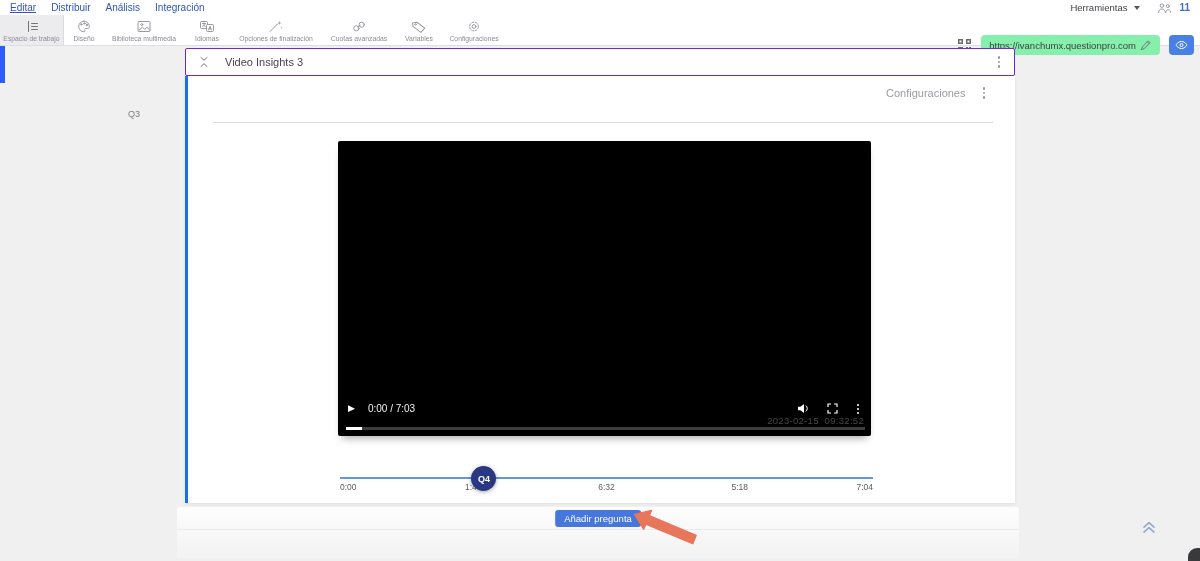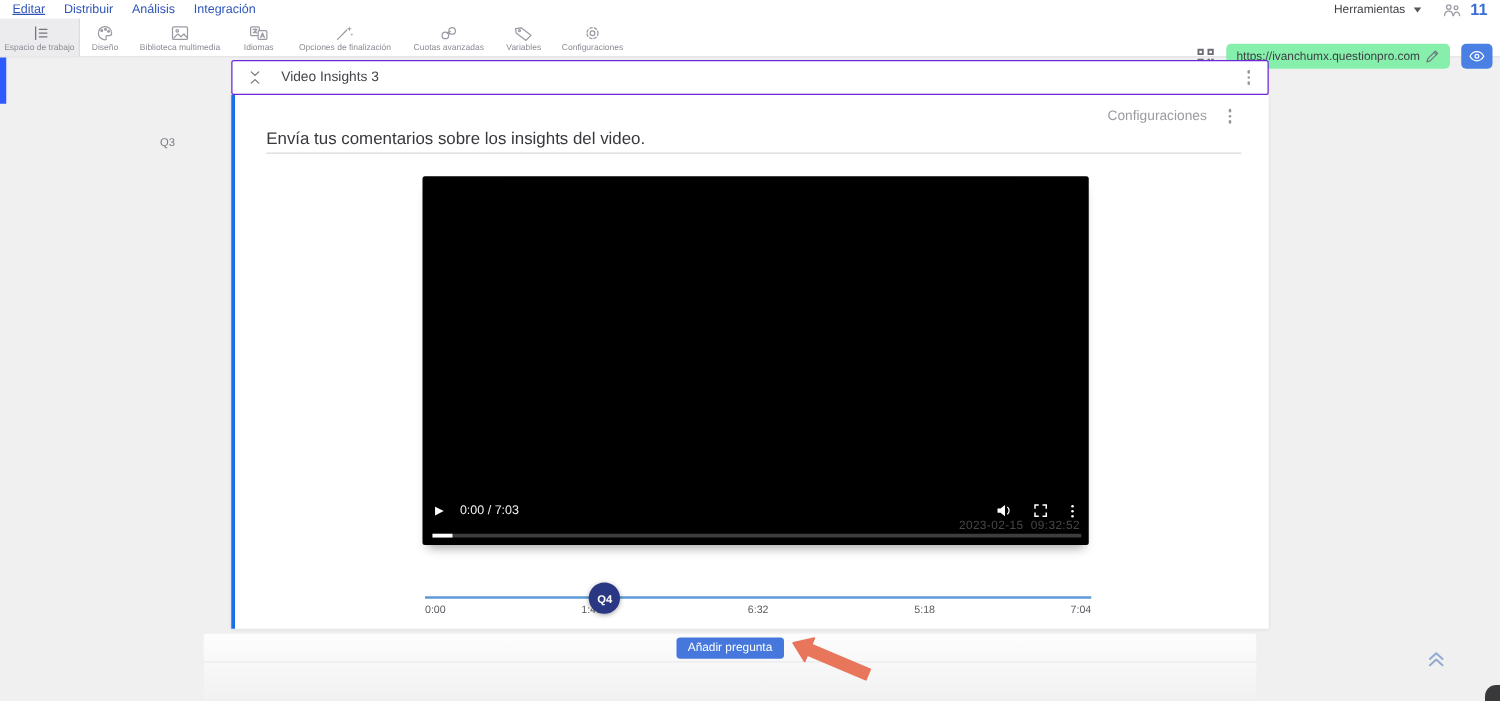--- a/index.html
+++ b/index.html
@@ -7,21 +7,21 @@
   body { font-family:"Liberation Sans", sans-serif; background:#f0f0f1; position:relative; }
 
   
   .topbar { position:absolute; left:0; top:0; width:1200px; height:15px; background:#fff; }
   .nav-items { display:flex; gap:15px; padding-left:10px; align-items:center; height:15px; }
   .nav-item { font-size:10px; font-weight:400; color:#2f55b8; cursor:pointer; white-space:nowrap; }
   .nav-item.active { text-decoration:underline; }
   .topbar-right { position:absolute; right:10px; top:0; height:15px; display:flex; align-items:center; gap:7px; }
   .tools-label { font-size:9.5px; color:#3f3f45; }
   .caret-down { width:0; height:0; border-left:3.5px solid transparent; border-right:3.5px solid transparent; border-top:4px solid #55555c; margin-right:10px; }
-  .collab-count { font-size:13px; color:#3b6fd4; font-weight:700;text-align:center; }
+  .collab-count { font-size:10px; color:#3b6fd4; font-weight:700;text-align:center; }
 
   
   .toolbar { position:absolute; left:0; top:15px; width:1200px; height:31px; background:#fff; border-bottom:1px solid #dedee2; }
   .tb-items { display:flex; height:30px; }
   .tb-item { display:flex; flex-direction:column; align-items:center; justify-content:center; gap:2px; cursor:pointer; padding-top:1px; }
   .tb-item.active { background:#ececef; border-right:1px solid #dcdce0; }
   .tb-label { font-size:6.8px; color:#8b8b95; white-space:nowrap; }
   .tb-icon svg { display:block; }
   .toolbar-right { position:absolute; right:6px; top:15px; height:30px; display:flex; align-items:center; gap:9px; }
   .url-box { display:flex; align-items:center; gap:4px; background:#86efac; border-radius:4px; height:20px; padding:0 8px; cursor:text; }
@@ -69,21 +69,21 @@
   .tl-tick.t0 { left:0; }
   .tl-tick.t1 { left:25%; transform:translateX(-50%); }
   .tl-tick.t2 { left:50%; transform:translateX(-50%); }
   .tl-tick.t3 { left:75%; transform:translateX(-50%); }
   .tl-tick.t4 { right:0; }
   .tl-badge { position:absolute; left:27%; margin-left:-12.5px; top:-9px; width:25px; height:25px; border-radius:50%;
     background:#2a3884; color:#fff; font-size:9px; font-weight:700; display:flex; align-items:center; justify-content:center;
     box-shadow:0 1px 4px rgba(0,0,0,.35); cursor:grab; }
 
   
-  .footer-panel { position:absolute; left:163px; top:507px; width:842px; height:52px;
+  .footer-panel { position:absolute; left:177px; top:507px; width:842px; height:52px;
     background:linear-gradient(#fdfdfd,#f2f2f3); border-radius:2px; }
   .footer-divider { position:absolute; left:0; right:0; top:22px; border-top:1px solid #eaeaec; }
   .add-btn { position:absolute; left:50%; transform:translateX(-50%); top:3px; background:#4577dd; color:#fff;
     font-size:9.5px; padding:3px 9px; border-radius:3px; border:none; cursor:pointer; white-space:nowrap; }
   .arrow-annotation { position:absolute; left:615px; top:505px; }
   .scrolltop { position:absolute; left:1141px; top:519px; cursor:pointer; }
   .screen-corner { position:absolute; right:0; bottom:0; width:12px; height:13px; background:#39393c; border-top-left-radius:9px; }
 
   svg.icon { stroke:#9a9aa3; fill:none; stroke-width:1; stroke-linecap:round; stroke-linejoin:round; }
   svg.icon.dark { stroke:#74747d; }
@@ -242,21 +242,20 @@
 <div class="question-card">
   <div class="config-row">
     <span class="config-label">Configuraciones</span>
     <span class="dots-v">
         <b></b>
         <b></b>
         <b></b>
       </span>
   </div>
 
-  <div class="prompt">Envía tus comentarios sobre los insights del video.</div>
   <div class="prompt-underline"></div>
 
   <div class="video">
     <div class="vp-controls">
       <span class="vp-play">▶</span>
       <span class="vp-time">0:00 / 7:03</span>
       <span class="vp-right">
         <span style="display:flex;">
           <svg width="13" height="11" viewBox="0 0 13 11" fill="#fff">
               <path d="M1 3.8h2.4L7 1v9L3.4 7.2H1V3.8z"></path>

